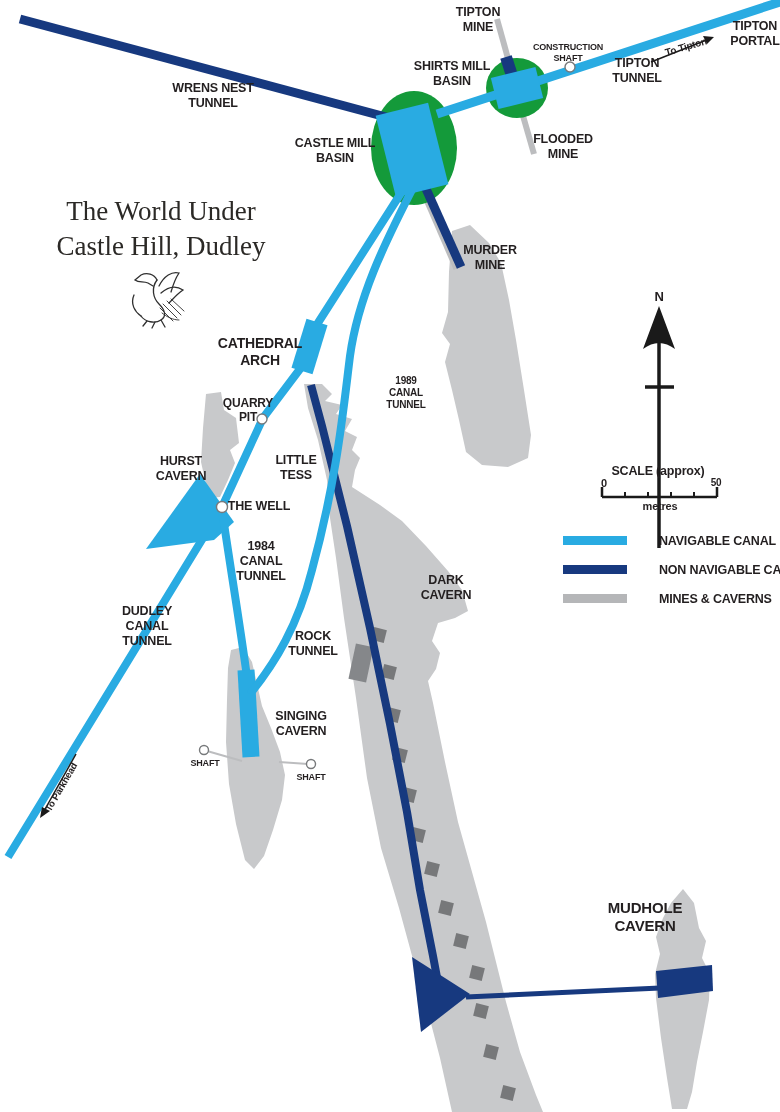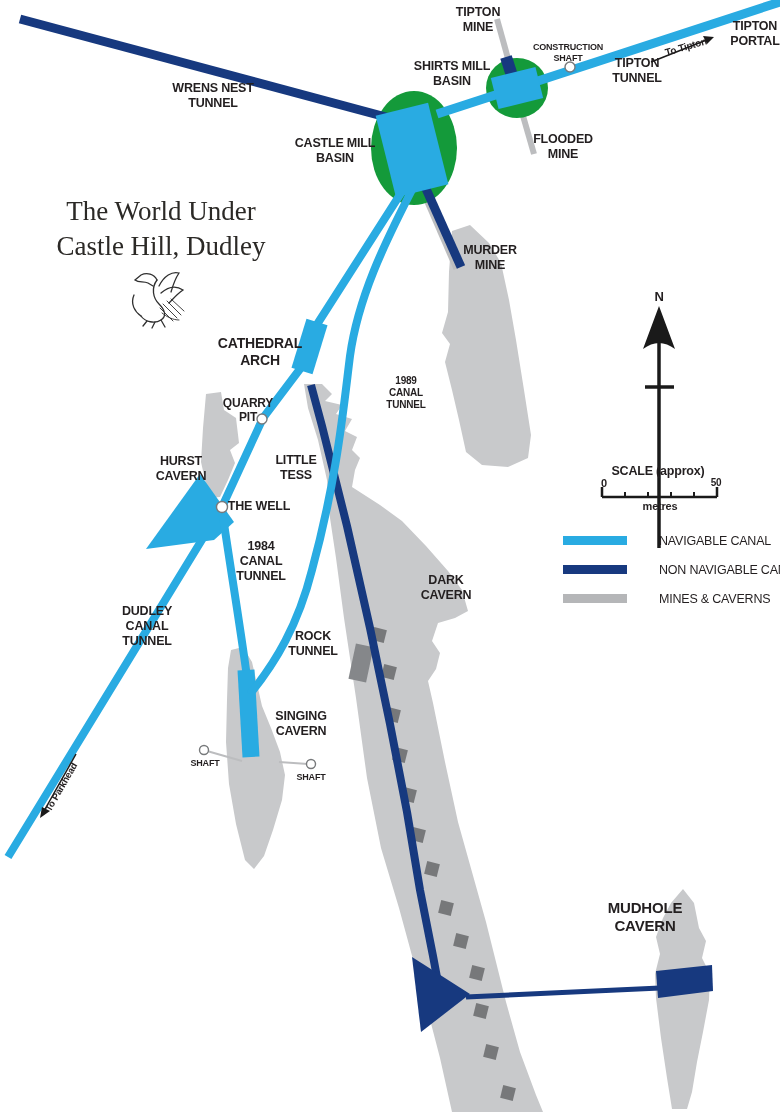--- a/index.html
+++ b/index.html
@@ -19,21 +19,21 @@
   .ink{stroke:#1a1a1a;fill:none;}
   .ink-fill{fill:#1a1a1a;stroke:none;}
   .wcirc{fill:#ffffff;stroke:#77797b;stroke-width:1.4;}
   .map-label{position:absolute;font-weight:700;color:var(--c-ink);
              text-align:center;white-space:pre;line-height:1.18;letter-spacing:-0.2px;}
   .map-label.serif{font-family:"Liberation Serif",serif;font-weight:400;letter-spacing:0;
                    line-height:1.3;color:#2b2926;}
   #legend{position:absolute;left:563px;top:531px;}
   .legend-row{display:flex;align-items:center;height:19px;margin-bottom:10px;}
   .legend-swatch{width:64px;height:9px;flex:0 0 64px;}
-  .legend-label{margin-left:12px;font-weight:400;font-size:12.5px;color:var(--c-ink);
+  .legend-label{margin-left:12px;font-weight:700;font-size:12.5px;color:var(--c-ink);
                 white-space:nowrap;letter-spacing:-0.2px;padding-left:20px;}
 </style>
 </head>
 <body>
 
 <div id="stage">
 
   <svg id="map-svg" width="780" height="1112" viewBox="0 0 780 1112">
 
     <path class="f-cav" d="M206,394 L221,392 L224,410 L236,418 L239,443 L230,450 L235,463 L228,480 L220,497 L209,498 L201,462 L203,428 Z"></path>

